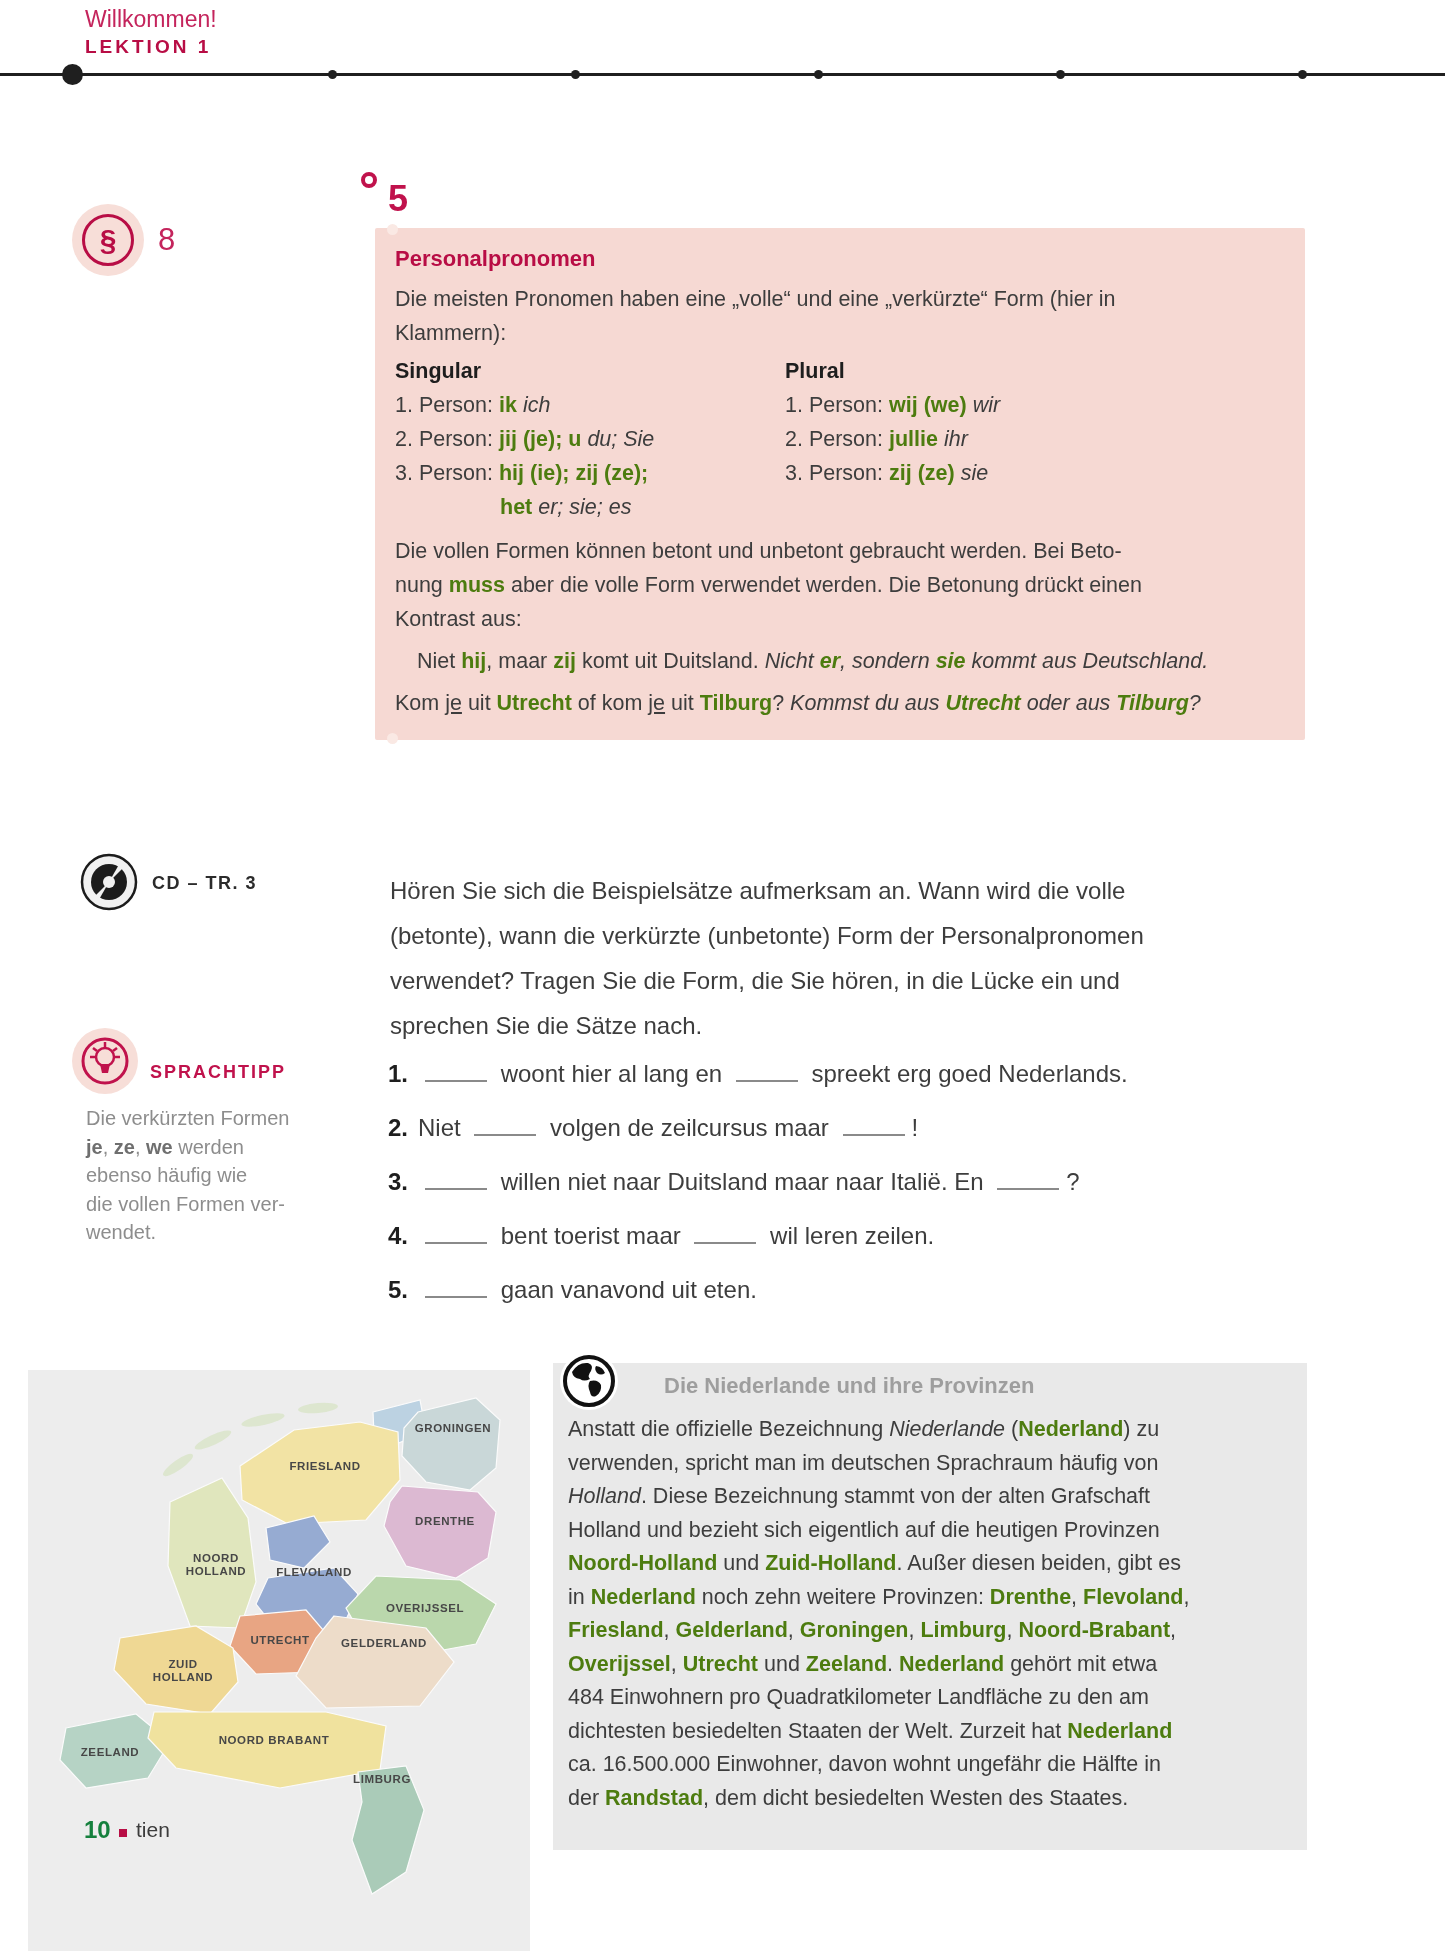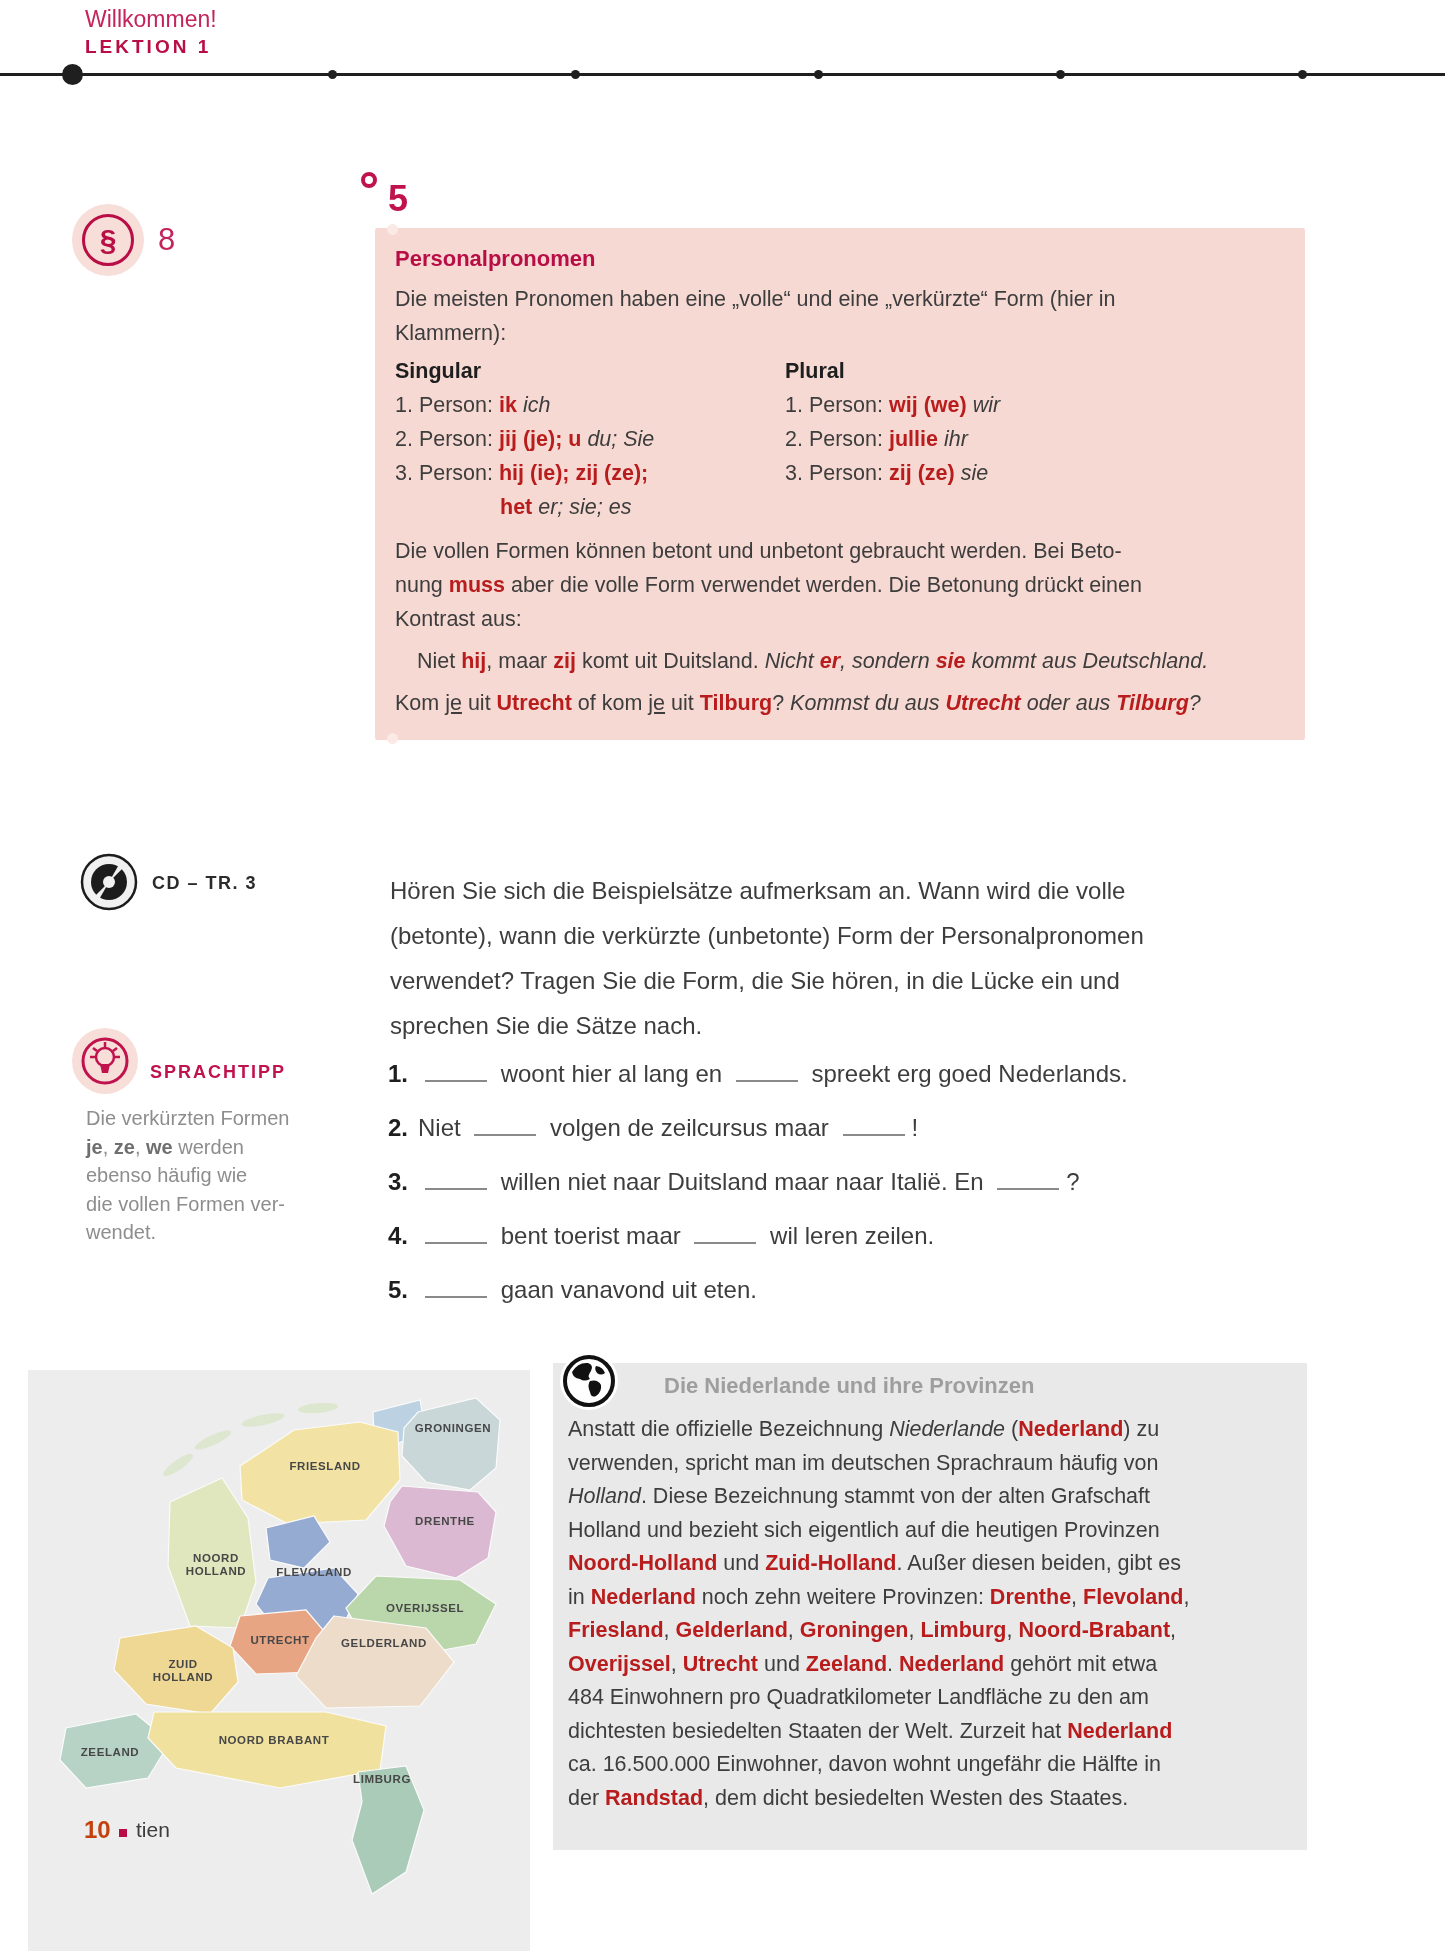--- a/index.html
+++ b/index.html
@@ -1,21 +1,21 @@
 <!DOCTYPE html>
 <html><head>
 <meta charset="utf-8">
 <style>
   html,body{margin:0;padding:0;background:#ffffff;}
   .page{
     position:relative; width:1445px; height:1951px; overflow:hidden;
     font-family:"Liberation Sans","DejaVu Sans",sans-serif;
     color:#3d3d3d; background:#ffffff;
   }
-  b{color:#b91c1c;}
+  b{color:#4d7c0f;}
   
   .wk-title{position:absolute;left:85px;top:6px;font-size:23px;font-weight:500;color:#c4245c;}
   .lesson{position:absolute;left:85px;top:36px;font-size:19px;font-weight:700;letter-spacing:3px;color:#b80d45;}
   .timeline{position:absolute;left:0;top:73px;width:1445px;height:3px;background:#1f1f1f;}
   .dot{position:absolute;background:#1f1f1f;border-radius:50%;}
   .dot.big{width:21px;height:21px;left:62px;top:64px;}
   .dot.small{width:9px;height:9px;top:70px;}
   
   .par-badge{position:absolute;left:72px;top:204px;width:72px;height:72px;border-radius:50%;
     background:#f7ded8;display:flex;align-items:center;justify-content:center;}
@@ -61,21 +61,21 @@
   .map-panel svg{display:block;}
   .map-panel text{font-family:"Liberation Sans","DejaVu Sans",sans-serif;font-size:11.5px;
     font-weight:600;letter-spacing:.6px;fill:#474747;text-anchor:middle;}
   
   .info-box{position:absolute;left:553px;top:1363px;width:754px;height:487px;background:#e9e9e9;
     box-sizing:border-box;padding:8px 18px 0 15px;}
   .info-title{font-size:22px;font-weight:700;color:#9e9e9e;padding-left:96px;line-height:30px;margin-bottom:12px;}
   .info-body{font-size:21.5px;line-height:33.5px;color:#3d3d3d;}
   .globe-icon{position:absolute;left:560px;top:1352px;width:58px;height:58px;}
   
-  .foot-num{position:absolute;left:84px;top:1816px;font-size:24px;font-weight:700;color:#c2410c;}
+  .foot-num{position:absolute;left:84px;top:1816px;font-size:24px;font-weight:700;color:#15803d;}
   .foot-dot{position:absolute;left:119px;top:1829px;width:8px;height:8px;background:#b80d45;}
   .foot-word{position:absolute;left:136px;top:1818px;font-size:21px;color:#3c3c3c;}
 </style>
 </head>
 <body>
 
 <div class="page">
 
   <div class="wk-title">Willkommen!</div>
   <div class="lesson">LEKTION 1</div>

